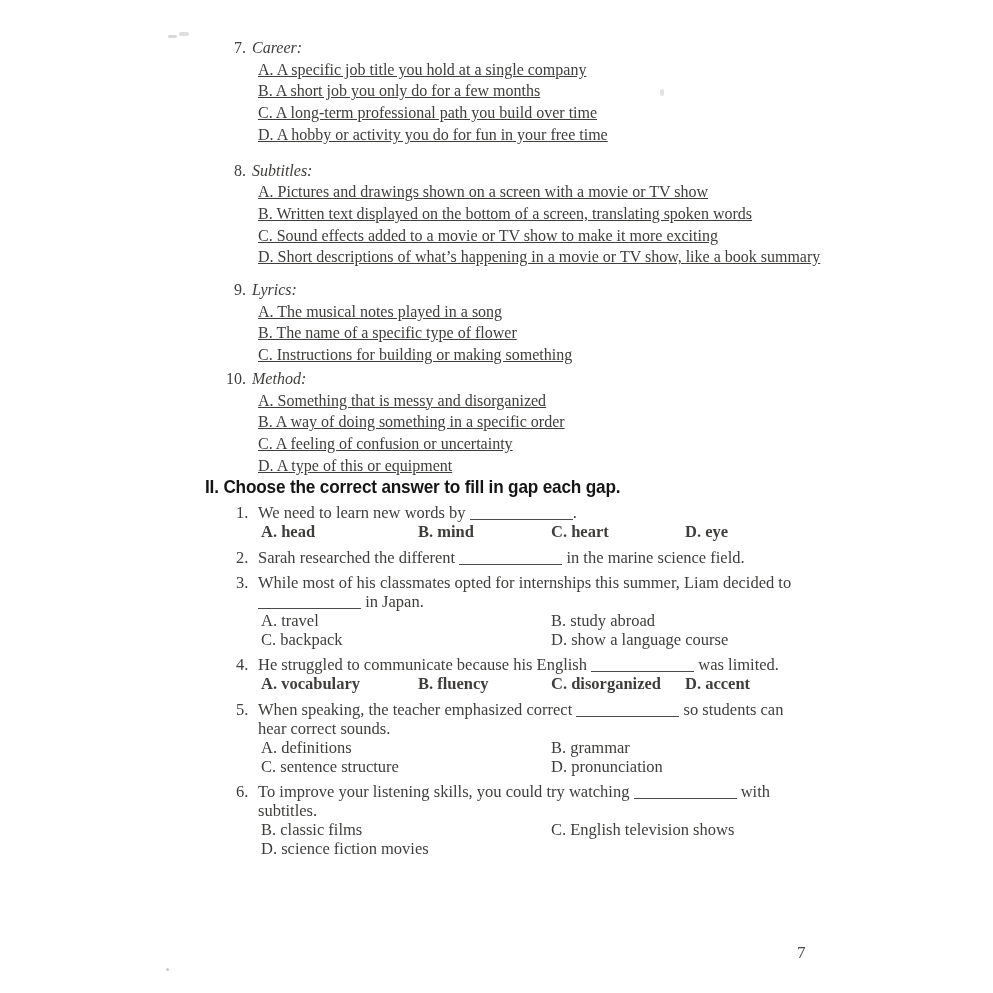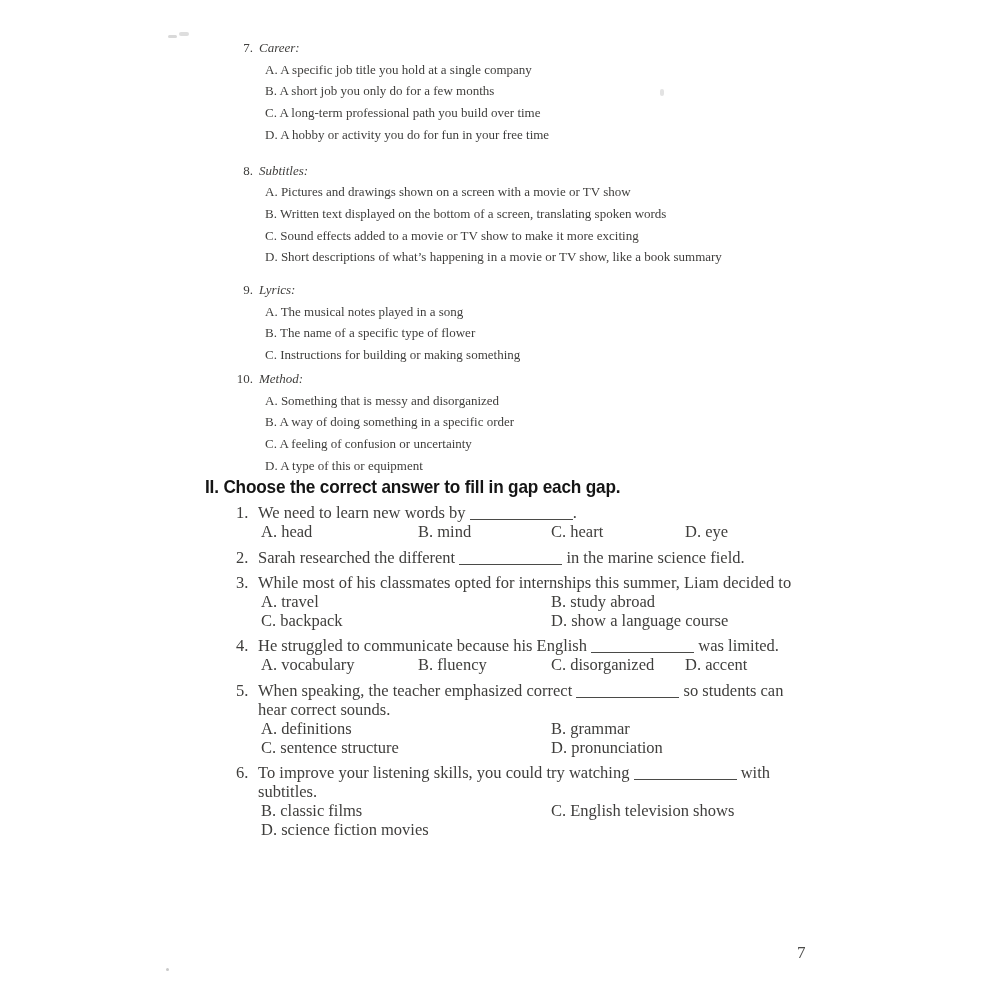--- a/index.html
+++ b/index.html
@@ -9,30 +9,30 @@
     position:relative;
     font-family:"Liberation Serif","DejaVu Serif",serif;
     color:#3f3e3c;
     overflow:hidden;
   }
   .content{
     position:absolute;left:205px;top:37px;width:700px;
   }
   
   .defq{
-    margin-left:27px;
-    font-size:13px;
+    margin-left:20px;
+    font-size:16px;
     line-height:21.7px;
   }
   #part1-questions .defq:nth-of-type(2){margin-top:14px;}
   #part1-questions .defq:nth-of-type(3){margin-top:11px;}
   #part1-questions .defq:nth-of-type(4){margin-top:2px;}
   .dq-num{display:inline-block;width:21px;text-align:right;}
   .dq-term{font-style:italic;margin-left:6px;}
-  .defq-opts{margin-left:33px;width:625px;}
+  .defq-opts{margin-left:33px;width:625px;text-decoration:underline;}
   .defq-opt{padding-left:28px;text-indent:-28px;}
   
   .p2-heading{
     font-family:"Liberation Sans","DejaVu Sans",sans-serif;
     font-weight:bold;
     font-size:18.5px;
     line-height:21px;
     color:#151515;
     letter-spacing:-0.2px;
     transform:scaleX(0.93);
@@ -53,21 +53,21 @@
     display:inline-block;
     width:103px;height:1px;
     border-bottom:1.6px solid #4a4a48;
     position:relative;top:2px;
   }
   .gq-opts{
     display:grid;
     padding-left:3px;
     line-height:19.3px;
   }
-  .cols-4{grid-template-columns:157px 133px 134px 1fr;}
+  .cols-4{grid-template-columns:157px 133px 134px 1fr;font-weight:bold;}
   .cols-2{grid-template-columns:290px 1fr;}
   
   .page-num{
     position:absolute;left:797px;top:943px;
     font-size:17px;color:#4a4a48;
   }
   .smudge{position:absolute;border-radius:2px;}
   .smudge-1{left:168px;top:35px;width:9px;height:3px;background:#d9d9d9;}
   .smudge-2{left:179px;top:32px;width:10px;height:4px;background:#dedede;}
   .smudge-3{left:660px;top:89px;width:4px;height:7px;background:#e3e3e3;}
@@ -141,20 +141,21 @@
             <div class="stem-line"><span>Sarah researched the different </span><span class="blank"></span><span> in the marine science field.</span></div>
           </div>
     </div>
   </div>
 
   <div class="gapq">
     <span class="gq-num">3.</span>
     <div class="gq-body">
       <div class="gq-stem">
             <div class="stem-line"><span>While most of his classmates opted for internships this summer, Liam decided to</span></div>
+            <div class="stem-line"><span class="blank"></span><span> in Japan.</span></div>
           </div>
       <div class="gq-opts cols-2">
             <span class="gap-opt">A. travel</span>
             <span class="gap-opt">B. study abroad</span>
             <span class="gap-opt">C. backpack</span>
             <span class="gap-opt">D. show a language course</span>
           </div>
     </div>
   </div>
 

